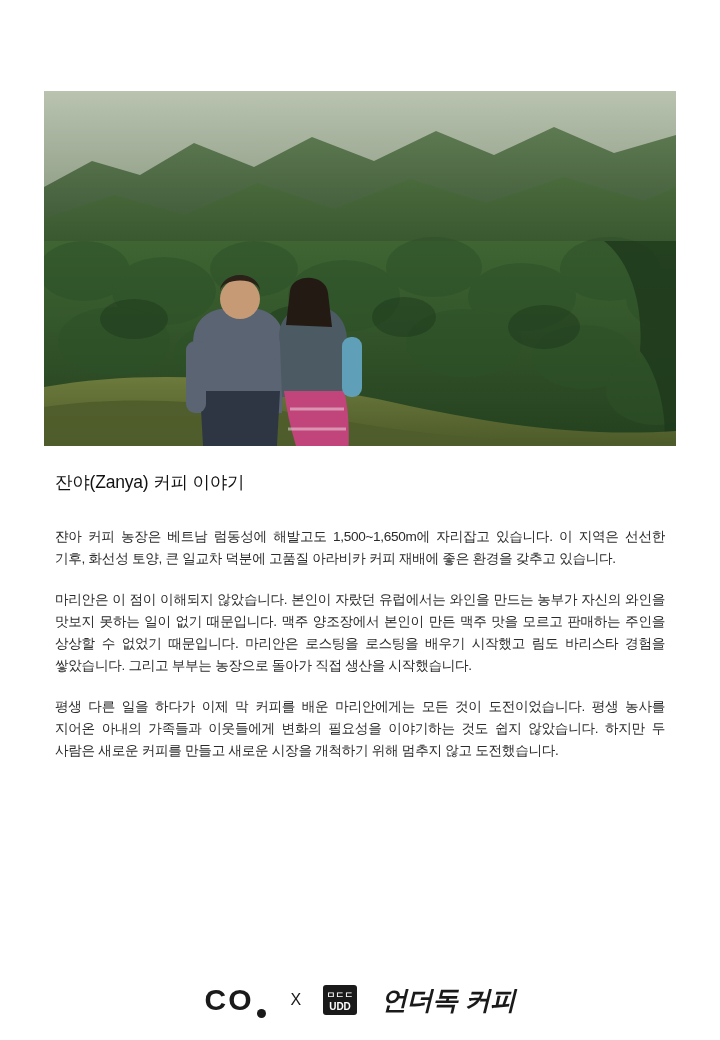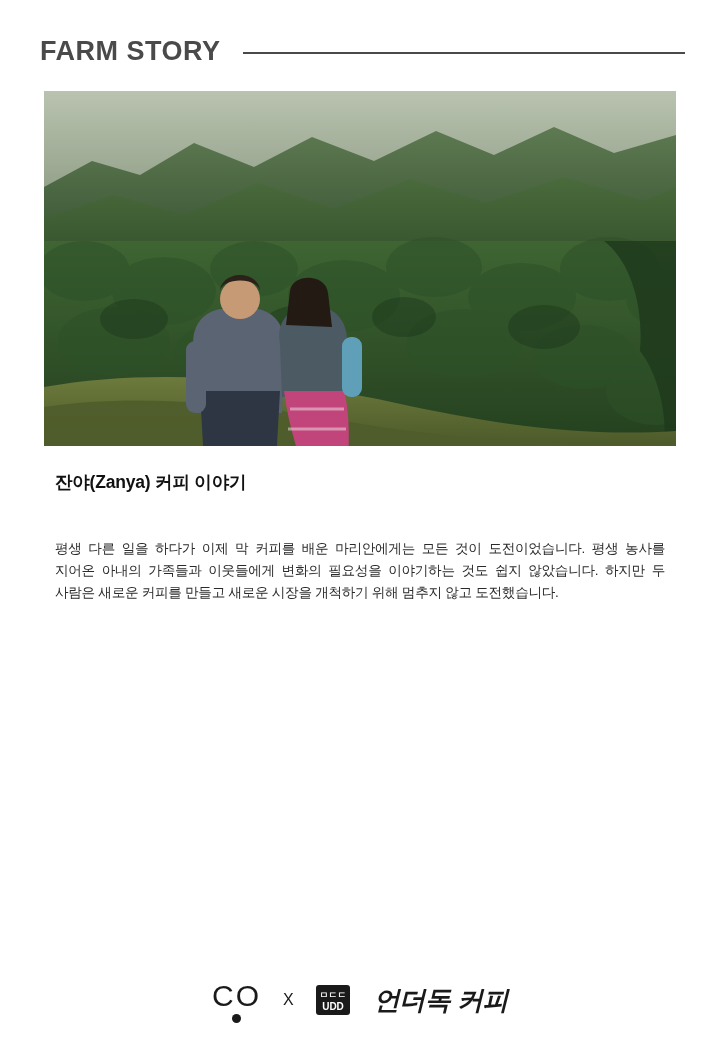--- a/index.html
+++ b/index.html
@@ -64,23 +64,23 @@
 
   
   .article {
     position: absolute;
     left: 55px;
     top: 470px;
     width: 610px;
   }
   .article-title {
     font-size: 17.5px;
-    font-weight: bold;
+    font-weight: normal;
     color: #111111;
-    margin: 0 0 44px 0;
+    margin: 0 0 32px 0;
     letter-spacing: -0.2px;
   }
   .para {
     font-size: 13.6px;
     line-height: 1.62;
     color: #2a2a2a;
     margin: 0 0 19px 0;
     text-align: justify;
     letter-spacing: -0.3px;
     word-break: keep-all;
@@ -94,26 +94,25 @@
     top: 975px;
     width: 720px;
     height: 50px;
     display: flex;
     align-items: center;
     justify-content: center;
     gap: 20px;
   }
   .logo-compass {
     font-size: 30px;
-    font-weight: normal;
+    font-weight: bold;
     letter-spacing: 2px;
     color: #1a1a1a;
     display: flex;
-    align-items: center;
-    flex-direction: column;
+    align-items: flex-end;
   }
   .logo-compass .dot {
     display: inline-block;
     width: 9px;
     height: 9px;
     border-radius: 50%;
     background: #1a1a1a;
     margin: 0 3px 0 3px;
     position: relative;
     top: 1px;
@@ -138,24 +137,20 @@
     color: #1a1a1a;
     letter-spacing: -0.5px;
     font-style: italic;
   }
 </style>
 </head>
 <body>
 
 <div class="page">
 
-  <div class="header">
-    <div class="header-title">FARM STORY</div>
-    <div class="header-rule"></div>
-  </div>
 
   <div class="hero">
     <svg class="hero-svg" viewBox="0 0 632 355" preserveAspectRatio="none">
       <defs>
         <linearGradient id="skyG" x1="0" y1="0" x2="0" y2="1">
           <stop offset="0%" stop-color="#b9c3b0"></stop>
           <stop offset="100%" stop-color="#8d9b83"></stop>
         </linearGradient>
         <linearGradient id="hillFar" x1="0" y1="0" x2="0" y2="1">
           <stop offset="0%" stop-color="#5e7a52"></stop>
@@ -227,20 +222,22 @@
         <rect x="298" y="246" width="20" height="60" rx="9" fill="#5fa0b8"></rect>
         <ellipse cx="276" cy="398" rx="20" ry="9" fill="#2a2a2a"></ellipse>
       </g>
 
       <rect x="0" y="0" width="632" height="355" fill="none"></rect>
     </svg>
   </div>
 
   <div class="article">
     <h2 class="article-title">잔야(Zanya) 커피 이야기</h2>
+    <p class="para">쟌아 커피 농장은 베트남 럼동성에 해발고도 1,500~1,650m에 자리잡고 있습니다. 이 지역은 선선한 기후, 화선성 토양, 큰 일교차 덕분에 고품질 아라비카 커피 재배에 좋은 환경을 갖추고 있습니다.</p>
+    <p class="para">마리안은 이 점이 이해되지 않았습니다. 본인이 자랐던 유럽에서는 와인을 만드는 농부가 자신의 와인을 맛보지 못하는 일이 없기 때문입니다. 맥주 양조장에서 본인이 만든 맥주 맛을 모르고 판매하는 주인을 상상할 수 없었기 때문입니다. 마리안은 로스팅을 로스팅을 배우기 시작했고 림도 바리스타 경험을 쌓았습니다. 그리고 부부는 농장으로 돌아가 직접 생산을 시작했습니다.</p>
     <p class="para">평생 다른 일을 하다가 이제 막 커피를 배운 마리안에게는 모든 것이 도전이었습니다. 평생 농사를 지어온 아내의 가족들과 이웃들에게 변화의 필요성을 이야기하는 것도 쉽지 않았습니다. 하지만 두 사람은 새로운 커피를 만들고 새로운 시장을 개척하기 위해 멈추지 않고 도전했습니다.</p>
   </div>
 
   <div class="footer">
     <div class="logo-compass">
       <span>CO</span>
       <span class="dot"></span>
     </div>
     <div class="logo-x">X</div>
     <div class="logo-underdog">

